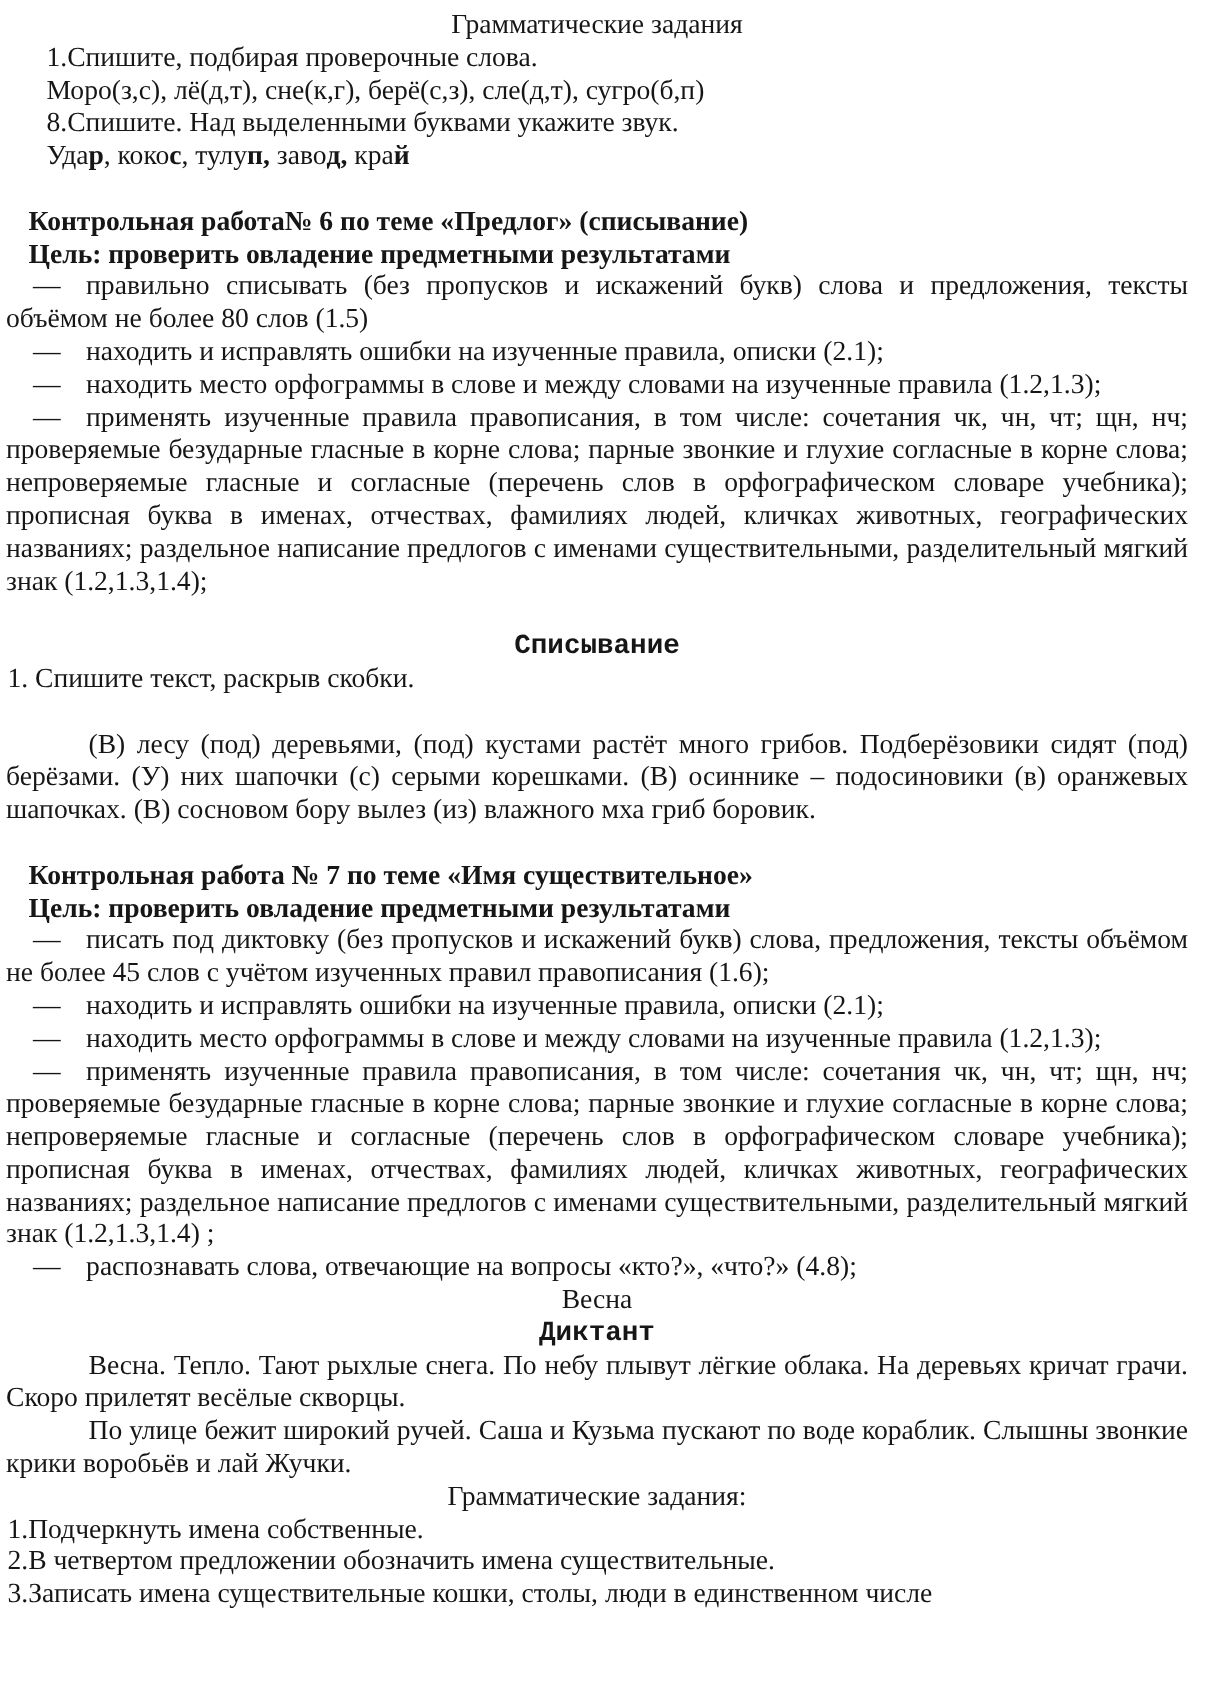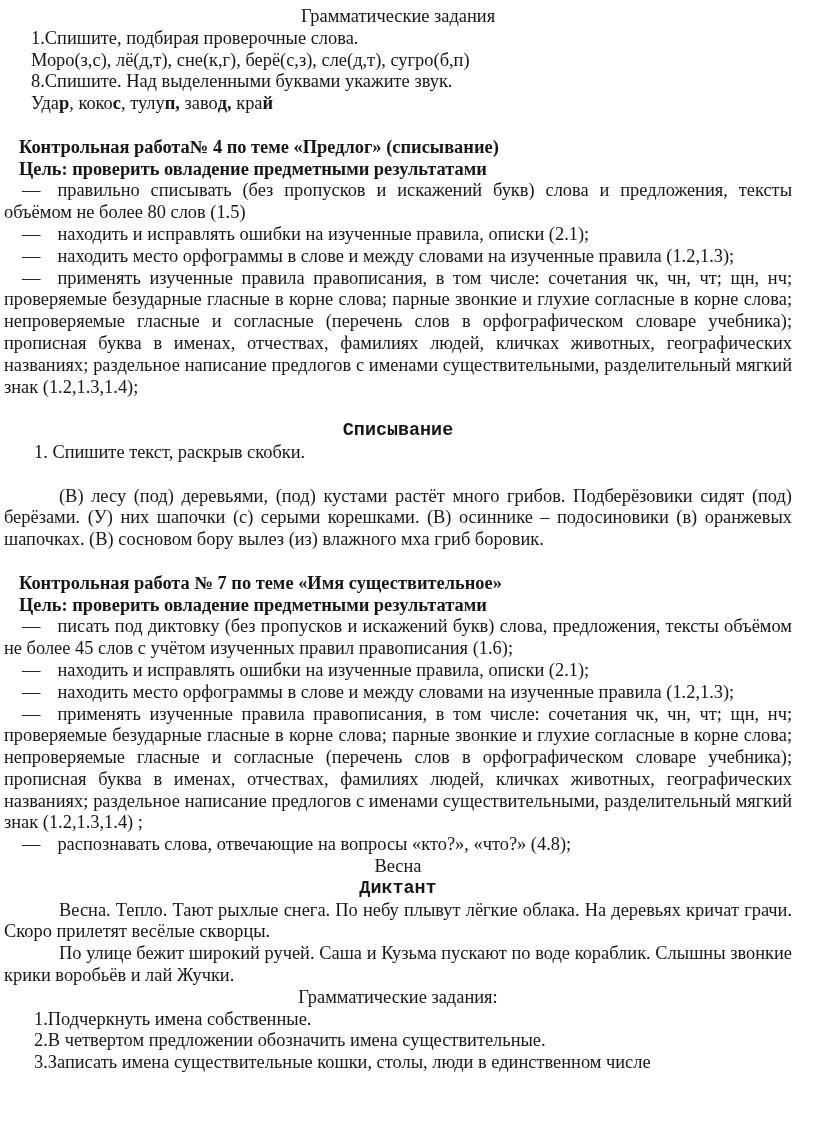--- a/index.html
+++ b/index.html
@@ -14,42 +14,42 @@
     font-size: 18.4px;
     line-height: 21.8px;
     color: #161616;
     overflow: hidden;
   }
   p { margin: 0; }
   .c    { text-align: center; }           
   .bold { font-weight: bold; font-family: Liberation Mono, monospace; }
   .s1   { margin-left: 27px; }            
   .h    { margin-left: 15px; font-weight: bold; } 
-  .i14  { margin-left: 30px; }            
+  .i14  { margin-left: 1px; }            
   .dash { text-align: justify; text-indent: 18px; } 
   .tab  { display: inline-block; width: 17px; }
   .just { text-align: justify; text-indent: 55px; } 
   .blank { height: 21.8px; }              
 </style>
 </head>
 <body>
 
 <div class="page">
 
   <p class="c">Грамматические задания</p>
 
   <p class="s1">1.Спишите, подбирая проверочные слова.</p>
   <p class="s1">Моро(з,с), лё(д,т), сне(к,г), берё(с,з), сле(д,т), сугро(б,п)</p>
   <p class="s1">8.Спишите. Над выделенными буквами укажите звук.</p>
 
   <p class="s1"><span>Уда</span><b>р</b><span>, коко</span><b>с</b><span>, тулу</span><b>п,</b><span> заво</span><b>д,</b><span> кра</span><b>й</b></p>
 
   <div class="blank"></div>
 
-  <p class="h">Контрольная работа№ 4 по теме «Предлог» (списывание)</p>
+  <p class="h">Контрольная работа№ 6 по теме «Предлог» (списывание)</p>
   <p class="h">Цель: проверить овладение предметными результатами</p>
 
   <p class="dash"><span>—</span><span class="tab"></span><span>правильно списывать (без пропусков и искажений букв) слова и предложения, тексты объёмом не более 80 слов (1.5)</span></p>
   <p class="dash"><span>—</span><span class="tab"></span><span>находить и исправлять ошибки на изученные правила, описки (2.1);</span></p>
   <p class="dash"><span>—</span><span class="tab"></span><span>находить место орфограммы в слове и между словами на изученные правила (1.2,1.3);</span></p>
   <p class="dash"><span>—</span><span class="tab"></span><span>применять изученные правила правописания, в том числе: сочетания чк, чн, чт; щн, нч; проверяемые безударные гласные в корне слова; парные звонкие и глухие согласные в корне слова; непроверяемые гласные и согласные (перечень слов в орфографическом словаре учебника); прописная буква в именах, отчествах, фамилиях людей, кличках животных, географических названиях; раздельное написание предлогов с именами существительными, разделительный мягкий знак (1.2,1.3,1.4);</span></p>
 
   <div class="blank"></div>
 
   <p class="c bold">Списывание</p>

